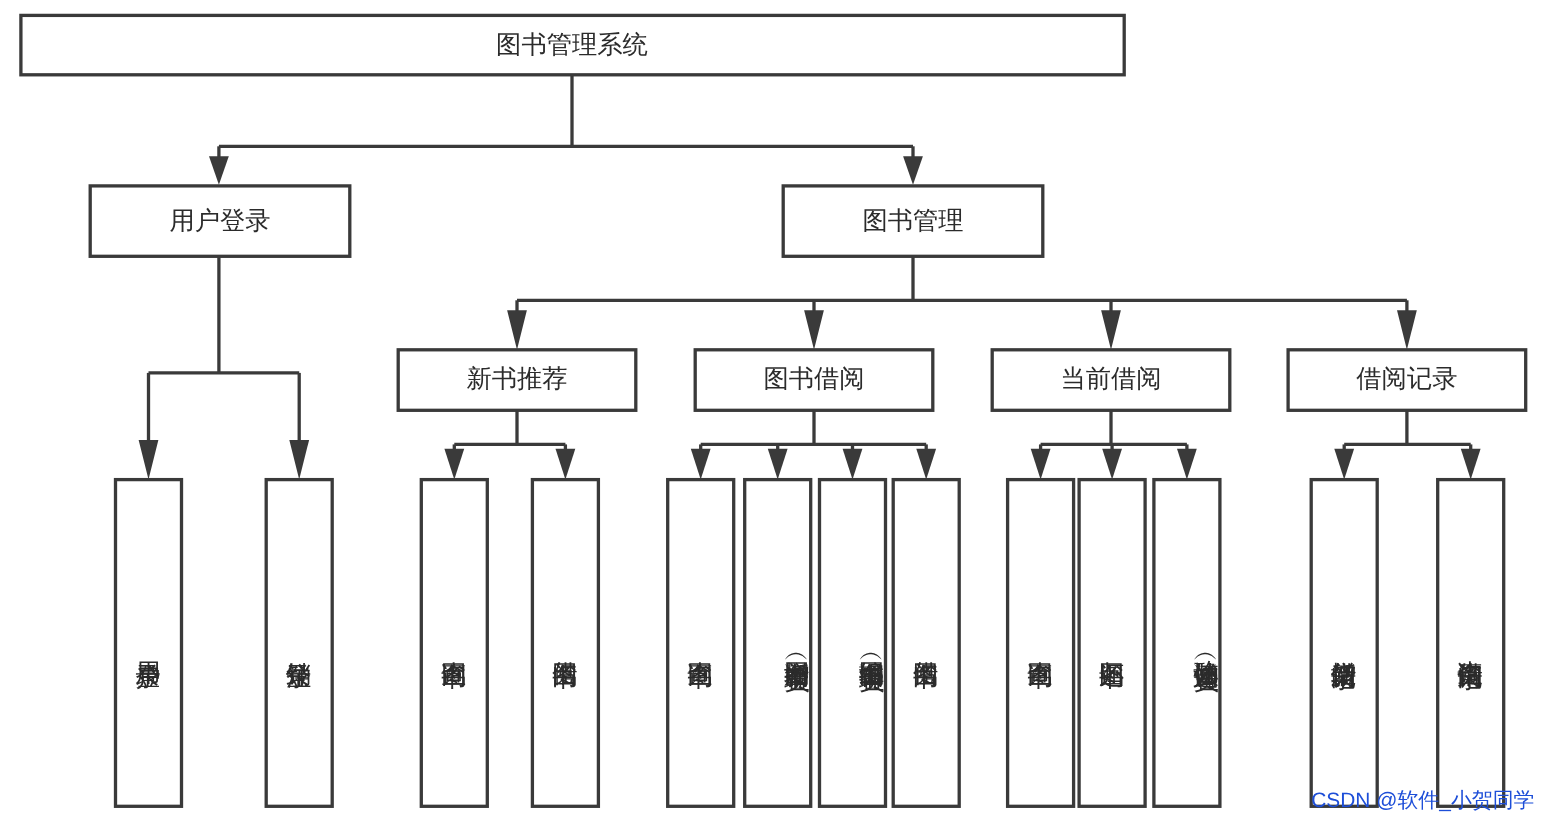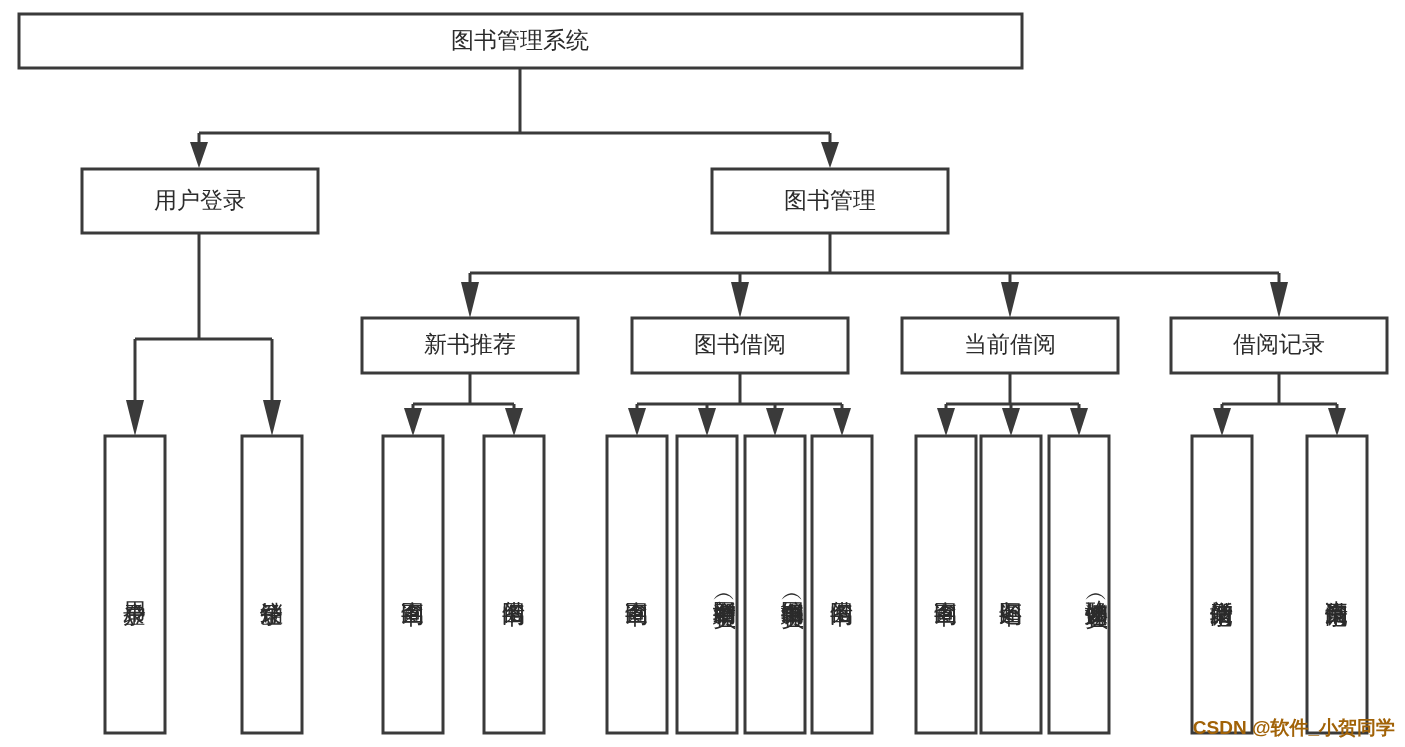--- a/index.html
+++ b/index.html
@@ -60,23 +60,22 @@
     white-space: normal;
     letter-spacing: 1px;
     pointer-events: none;
   }
   .watermark {
     position: absolute;
     right: 10px;
     bottom: 6px;
     font-family: "Liberation Sans", "DejaVu Sans", sans-serif;
     font-size: 19px;
-    color: #a16207;
+    color: #1d4ed8;
     white-space: nowrap;
-    font-weight: bold;
   }
 </style>
 </head>
 <body>
 
 <div id="stage">
 
   <svg id="diagram" viewBox="0 0 1405 747">
 
     <g>

